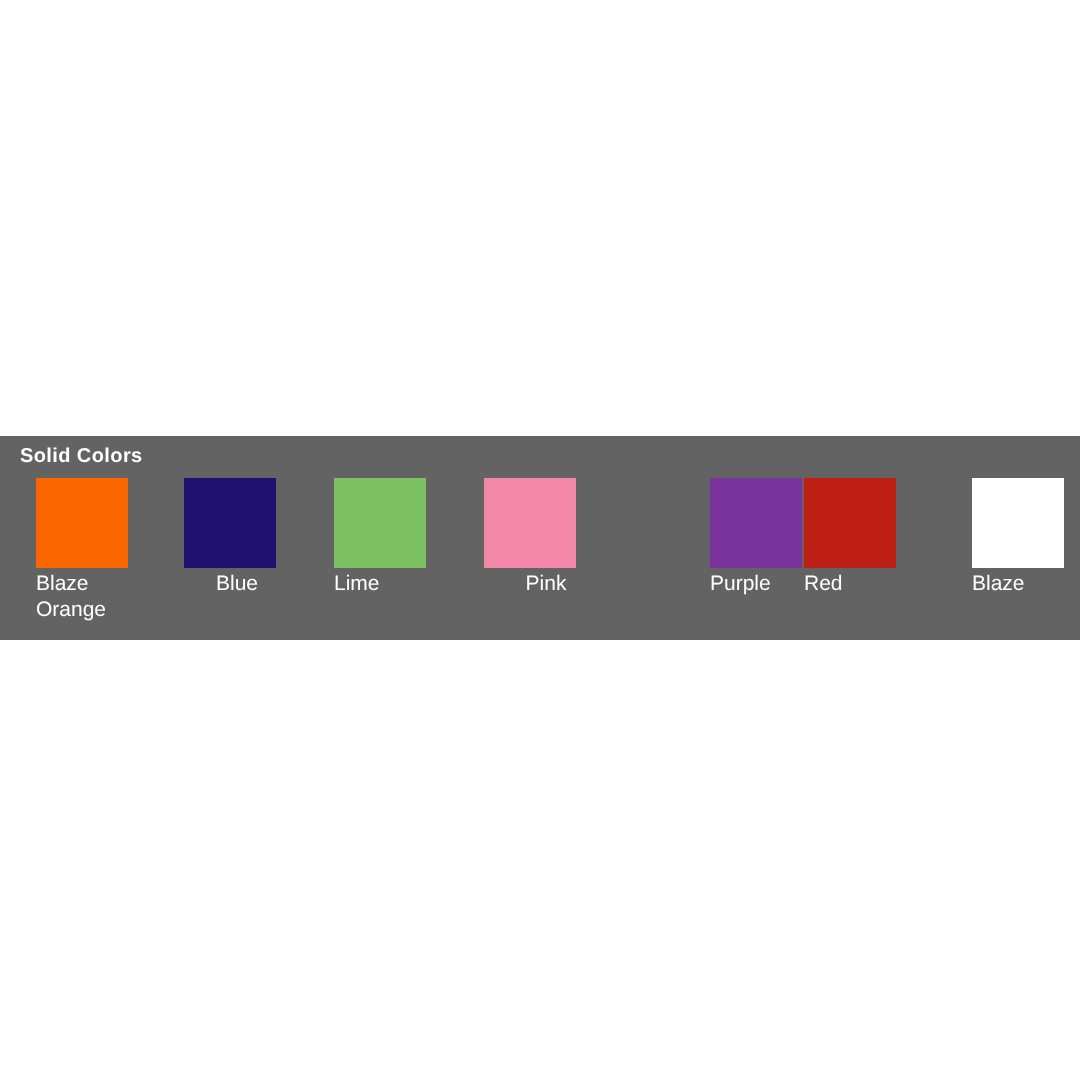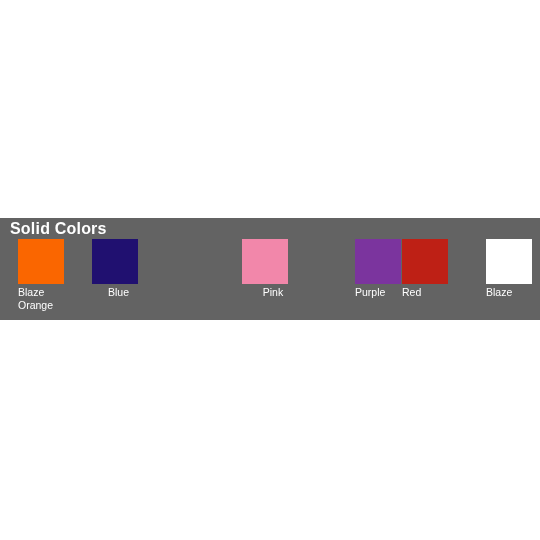--- a/index.html
+++ b/index.html
@@ -34,21 +34,21 @@
     width: 540px;
     height: 102px;
     background: #636363;
     box-sizing: border-box;
   }
 
   #panel-title {
     position: absolute;
     left: 10px;
     top: 4px;
-    font-size: 16px;
+    font-size: 10px;
     font-weight: bold;
     color: #ffffff;
     letter-spacing: 0.2px;
     line-height: 13px;
     white-space: nowrap;
   }
 
   #swatch-row {
     position: absolute;
     left: 18px;
@@ -96,20 +96,24 @@
       <div class="swatch-item" style="left: 0px;">
         <span class="swatch-chip" style="background: rgb(250, 102, 0);"></span>
         <span class="swatch-label" style="color: rgb(255, 255, 255);">Blaze Orange</span>
       </div>
 
       <div class="swatch-item" style="left: 74px;">
         <span class="swatch-chip" style="background: rgb(32, 16, 112);"></span>
         <span class="swatch-label" style="color: rgb(255, 255, 255); padding-left: 16px;">Blue</span>
       </div>
 
+      <div class="swatch-item" style="left: 149px;">
+        <span class="swatch-chip" style="background: rgb(124, 194, 99);"></span>
+        <span class="swatch-label" style="color: rgb(255, 255, 255);">Lime</span>
+      </div>
 
       <div class="swatch-item" style="left: 224px;">
         <span class="swatch-chip" style="background: rgb(242, 135, 170);"></span>
         <span class="swatch-label" style="color: rgb(255, 255, 255); text-align: center;">Pink</span>
       </div>
 
       <div class="swatch-item" style="left: 300px; padding-left: 37px;">
         <span class="swatch-chip" style="background: rgb(123, 52, 158);"></span>
         <span class="swatch-label" style="color: rgb(255, 255, 255);">Purple</span>
       </div>

